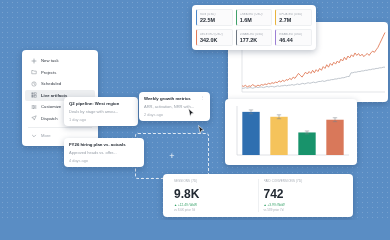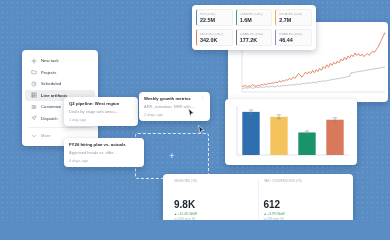--- a/index.html
+++ b/index.html
@@ -57,21 +57,21 @@
   
   #barcard{left:225px;top:99px;width:132px;height:66px;z-index:18;}
   #barcard svg{display:block;width:100%;height:100%;}
 
   
   #kpicard{left:163px;top:174px;width:178px;padding:5px 6px;z-index:22;}
   .krow{display:flex;}
   .kcell{flex:1;padding:0 5px;min-width:0;}
   .kcell + .kcell{border-left:.5px solid #eef0f2;}
   .kcell .kl{font-size:2.9px;color:#a3a9b1;letter-spacing:.06em;text-transform:uppercase;white-space:nowrap;overflow:hidden;}
-  .kcell .kv{font-size:10px;font-weight:bold;color:#222932;line-height:1.15;margin-top:16px;}
+  .kcell .kv{font-size:12px;font-weight:bold;color:#222932;line-height:1.15;margin-top:5px;}
   .kcell .kd{font-size:3.1px;color:#2e9e63;margin-top:1.5px;white-space:nowrap;}
   .kcell .ks{font-size:3px;color:#aab0b8;margin-top:.8px;white-space:nowrap;}
   .arrow{font-size:3.2px;}
 
   
   .cursor{position:absolute;z-index:60;}
   #cursor1{left:188px;top:108px;}
   #cursor2{left:198px;top:125px;}
   .cursor svg{display:block;}
 </style>
@@ -233,21 +233,21 @@
       <div class="kl">SESSIONS (7D)</div>
       <div class="kv">9.8K</div>
       <div class="kd">
         <span class="arrow">▲</span>
         <span>+12.4% WoW</span>
       </div>
       <div class="ks">vs 8.6K prior 7d</div>
     </div>
     <div class="kcell">
       <div class="kl">PAID CONVERSIONS (7D)</div>
-      <div class="kv">612</div>
+      <div class="kv">742</div>
       <div class="kd">
         <span class="arrow">▲</span>
         <span>+3.9% WoW</span>
       </div>
       <div class="ks">vs 589 prior 7d</div>
     </div>
   </div>
 </div>
 
 <div class="cursor" id="cursor1">

